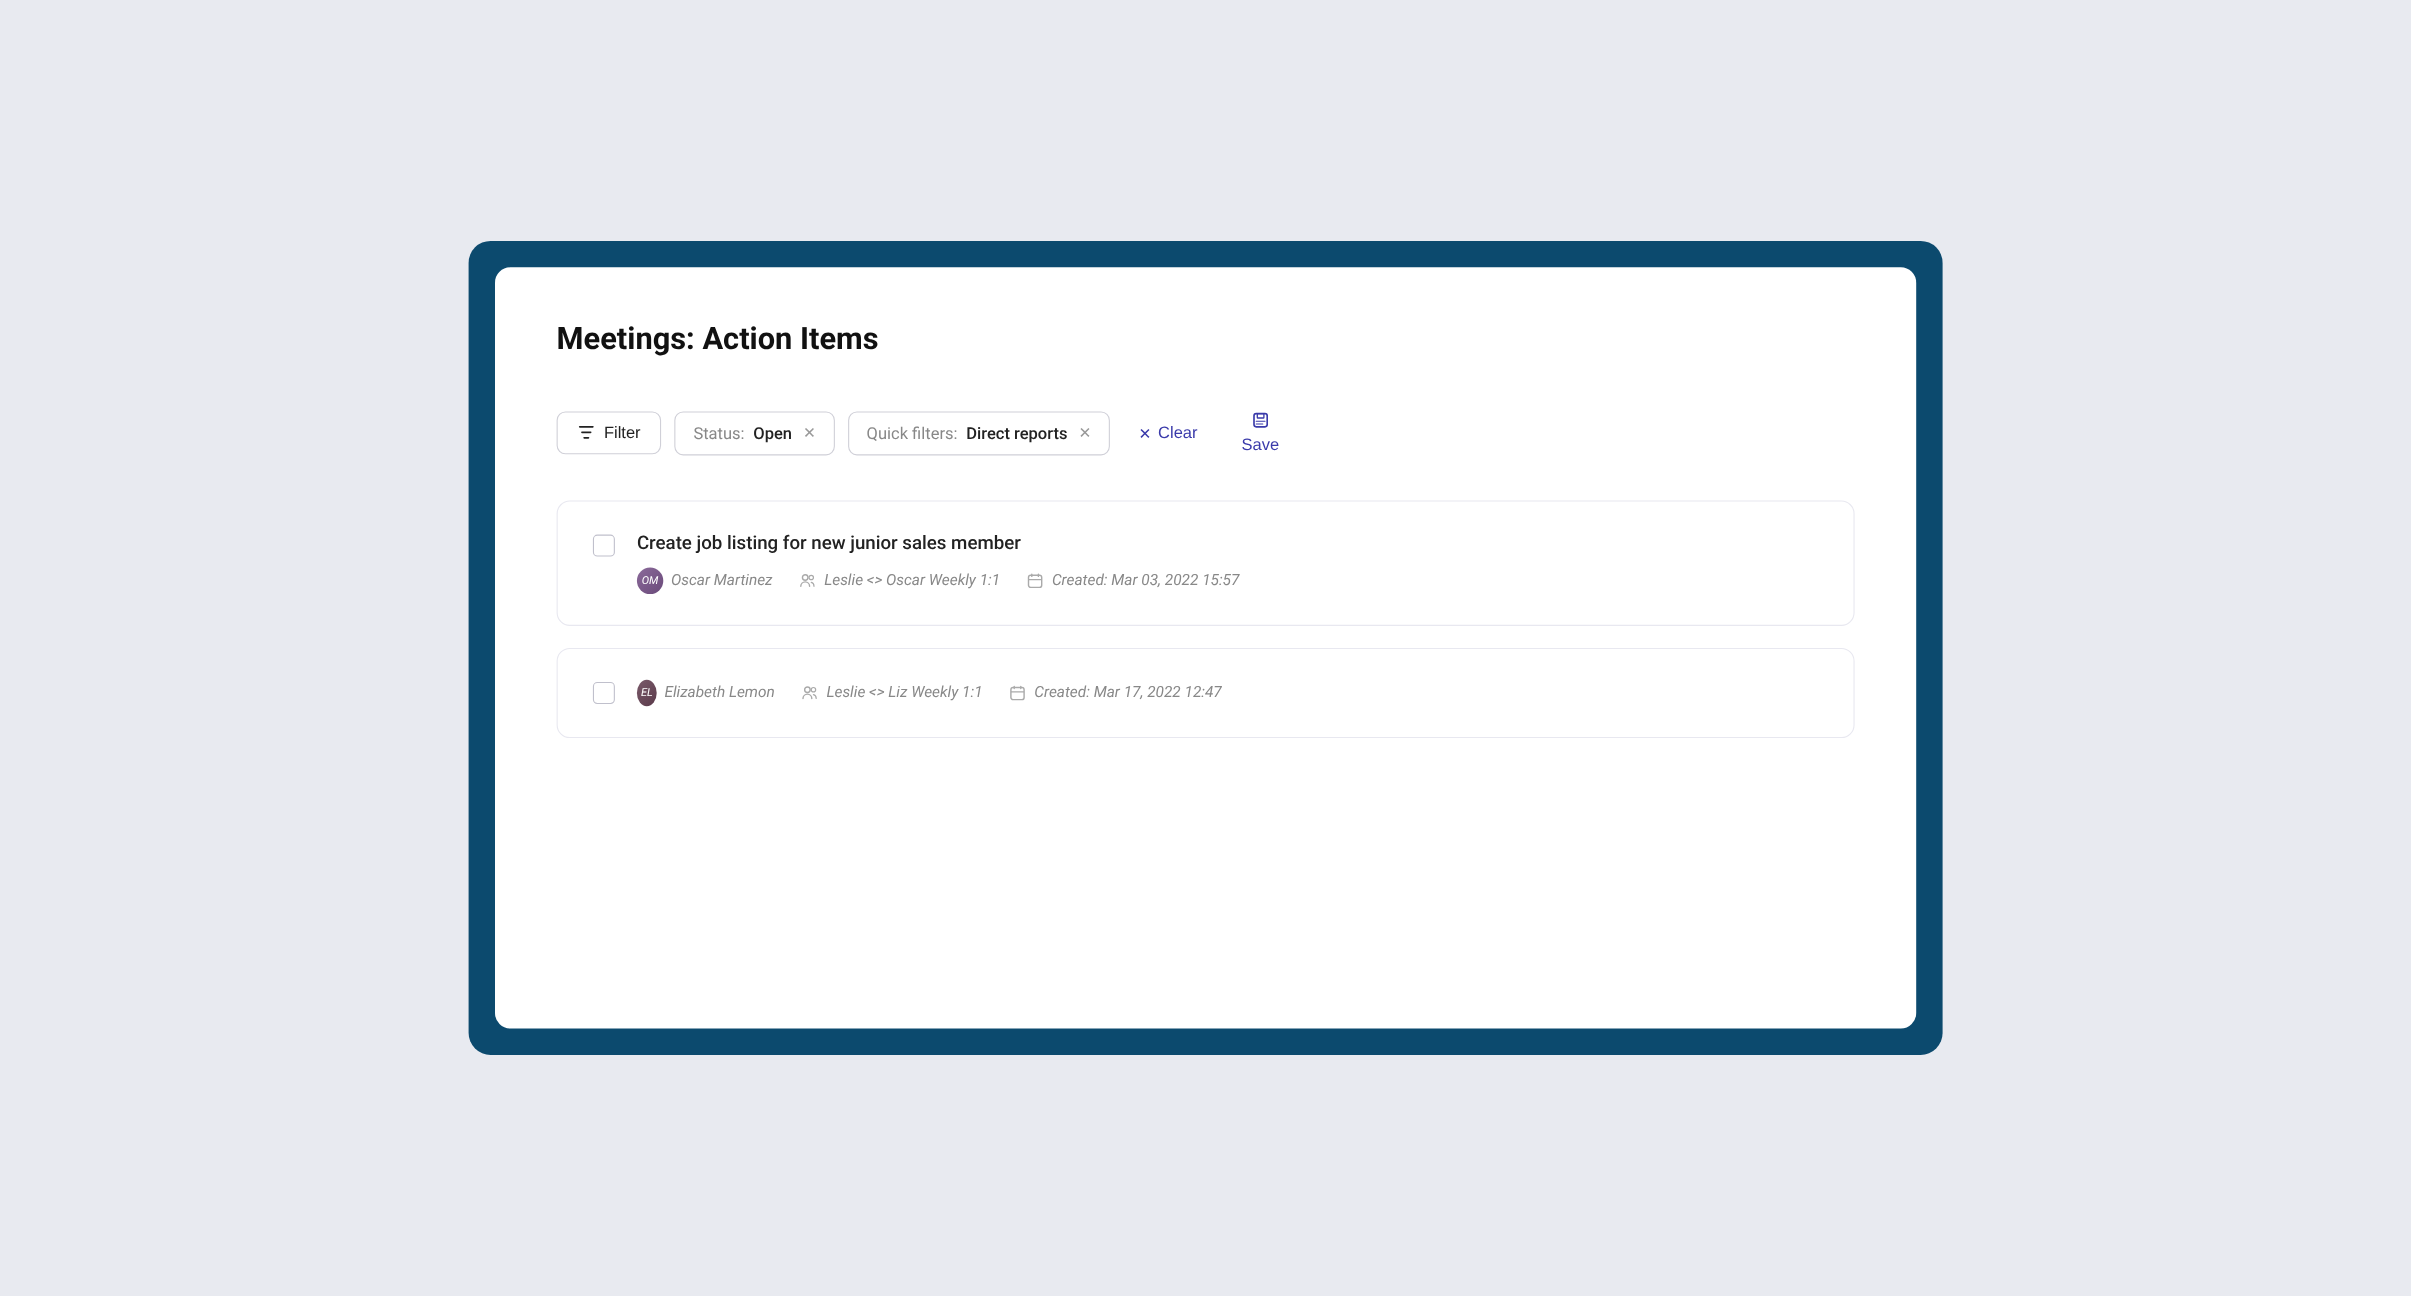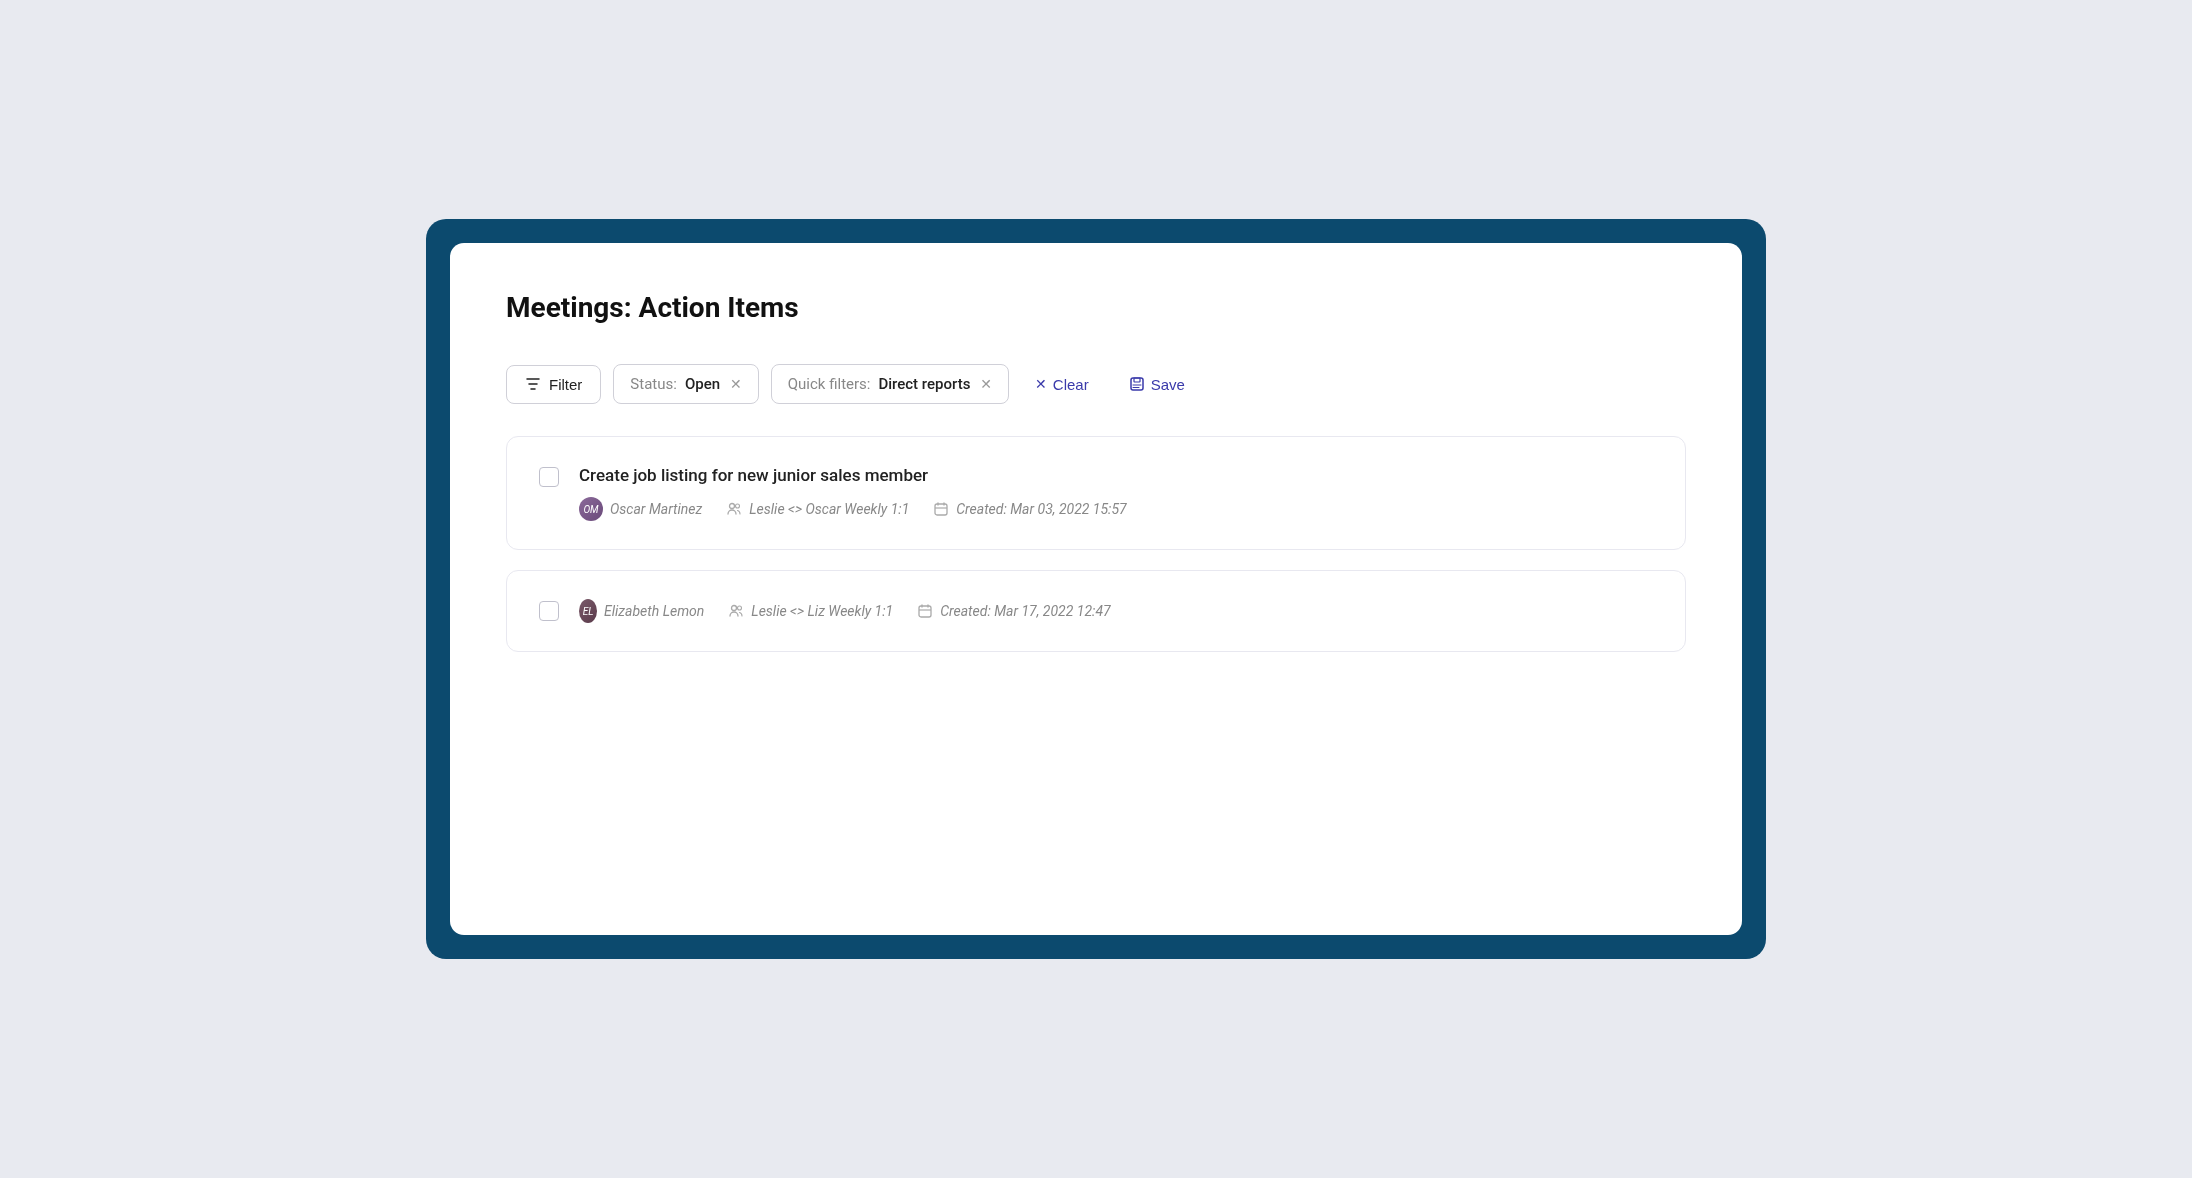--- a/index.html
+++ b/index.html
@@ -111,20 +111,21 @@
       display: flex;
       align-items: center;
       gap: 6px;
       padding: 10px 14px;
       background: transparent;
       border: none;
       cursor: pointer;
       font-size: 15px;
       font-weight: 500;
       color: #3a3aaa;
+      flex-direction: column;
     }
 
     .action-item-card {
       border: 1.5px solid #e8e8f0;
       border-radius: 12px;
       padding: 28px 32px;
       margin-bottom: 20px;
       background: #ffffff;
       display: flex;
       align-items: flex-start;

